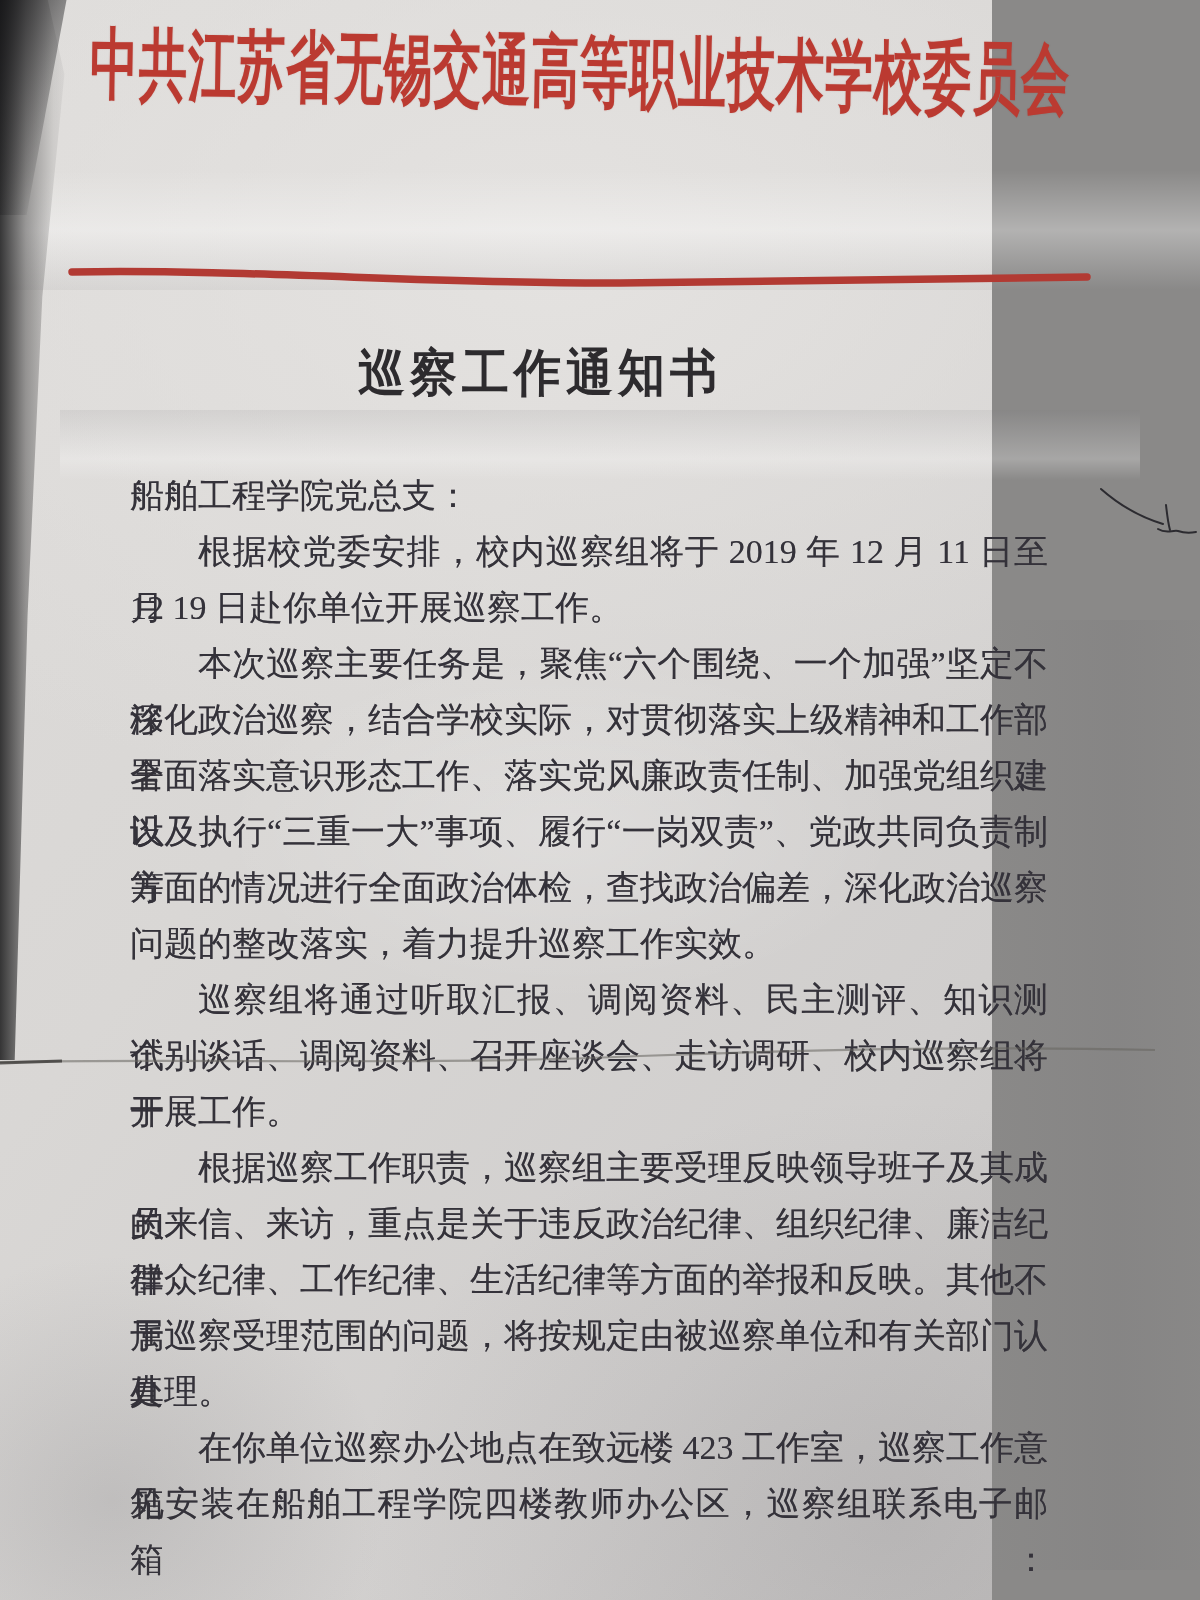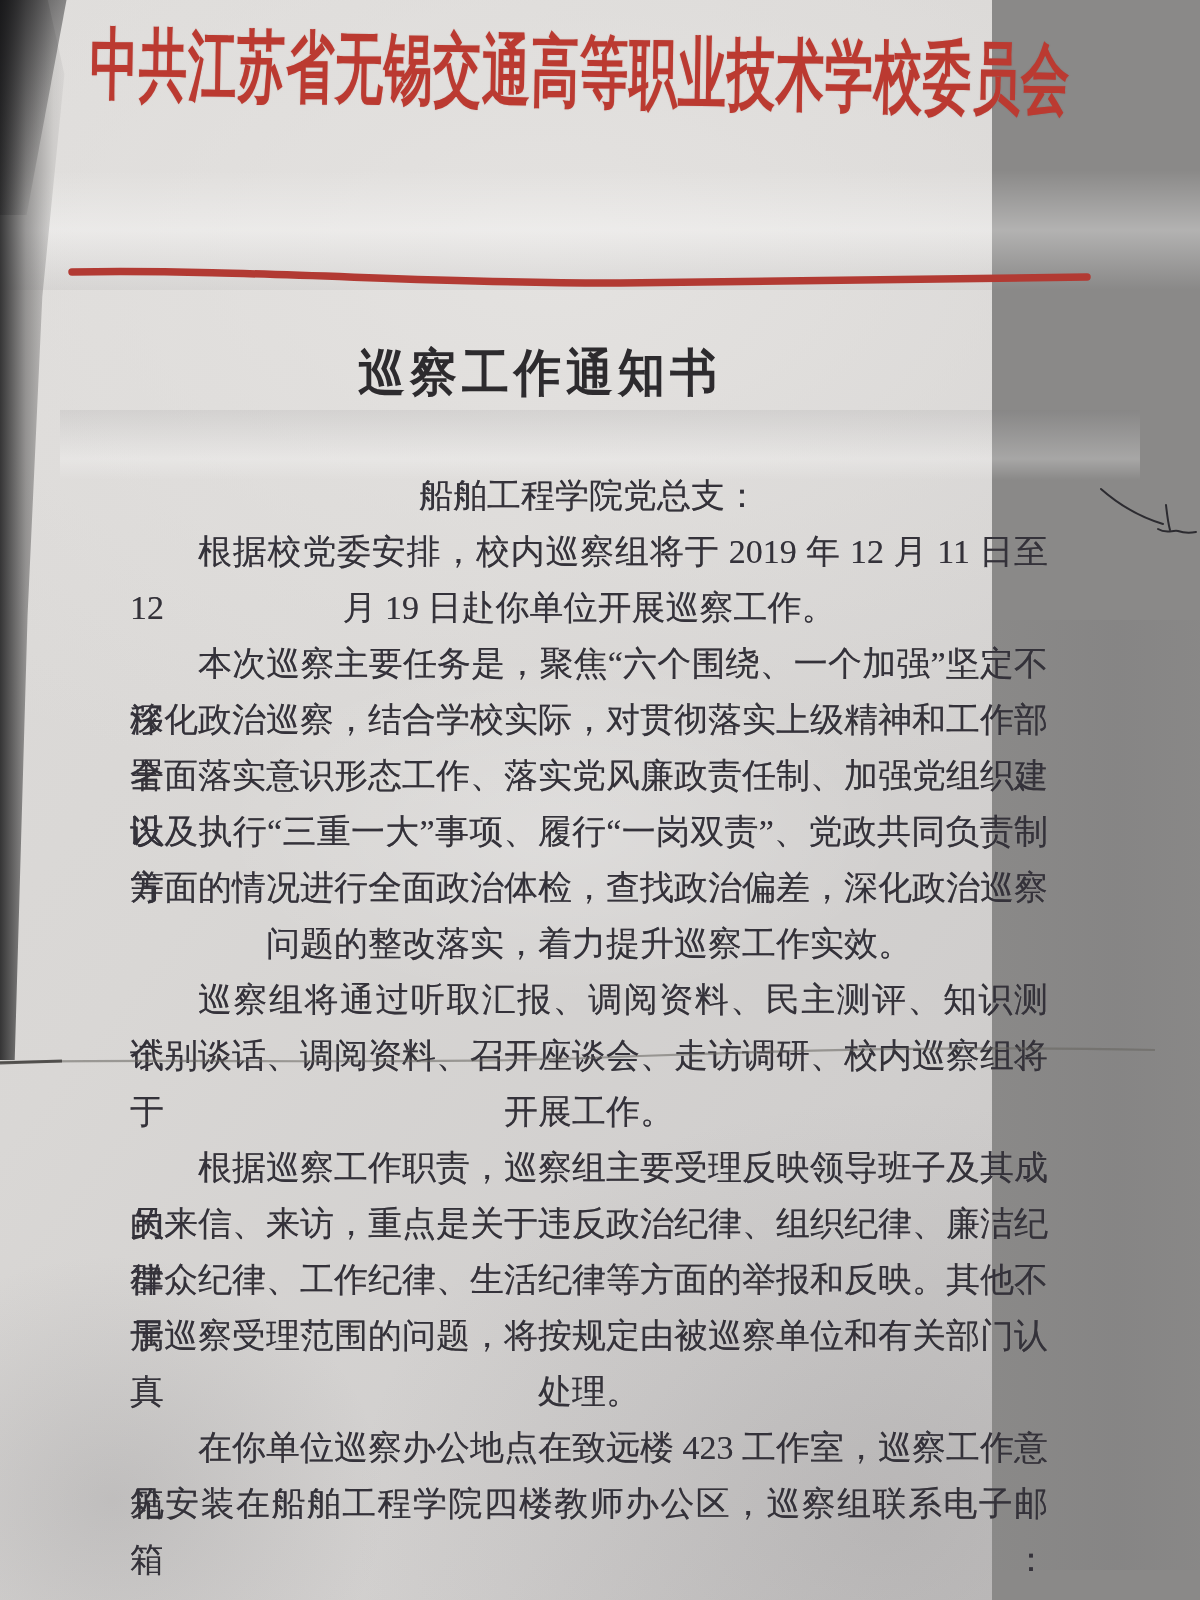--- a/index.html
+++ b/index.html
@@ -61,21 +61,21 @@
     font-size:47px;font-weight:bold;letter-spacing:5px;line-height:62px;
     transform:scaleY(1.08);
   }
 
   
   .body-block{
     position:absolute;left:130px;top:468px;width:918px;
   }
   .bodyline{
     height:56px;line-height:56px;font-size:34px;
-    white-space:nowrap;text-align:center;
+    white-space:nowrap;text-align:left;
     text-shadow:0 0 0.6px rgba(40,38,44,.5);
   }
   .bodyline.jfull{white-space:normal;text-align:justify;text-align-last:justify;}
   .bodyline.indent{text-indent:68px;}
 
   svg.overlay{position:absolute;left:0;top:0;pointer-events:none;}
 </style>
 </head>
 <body>
 

